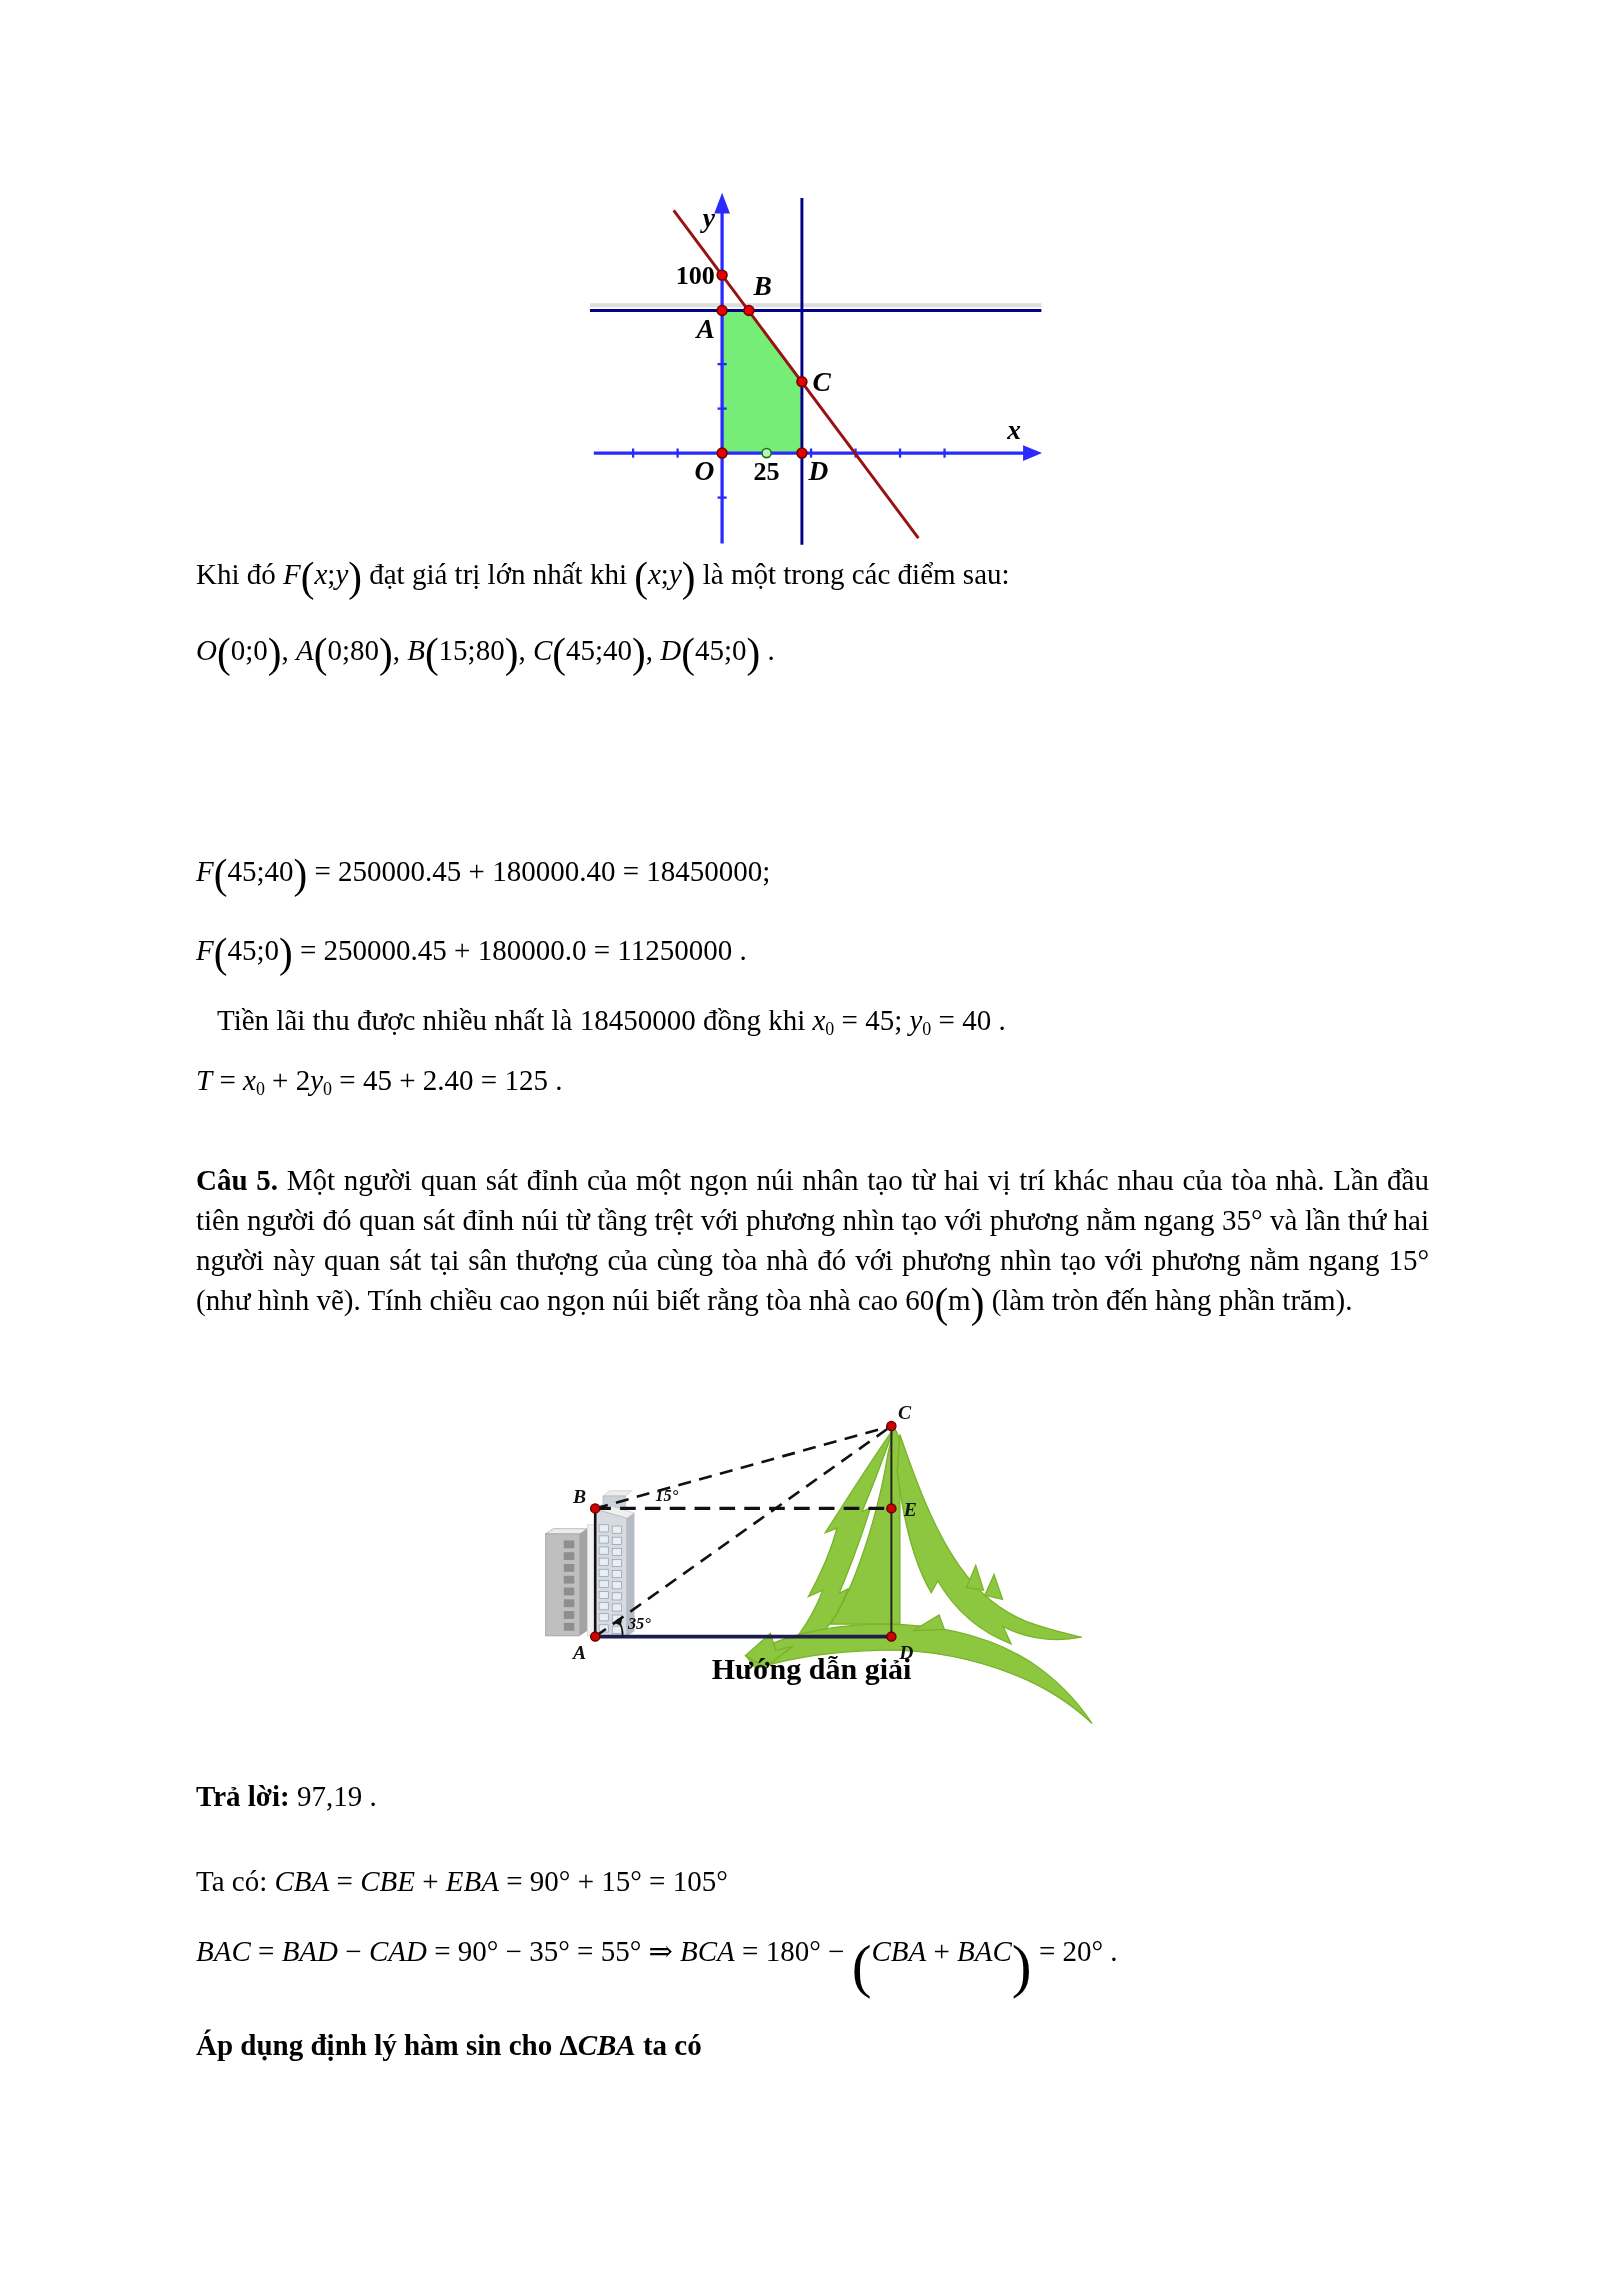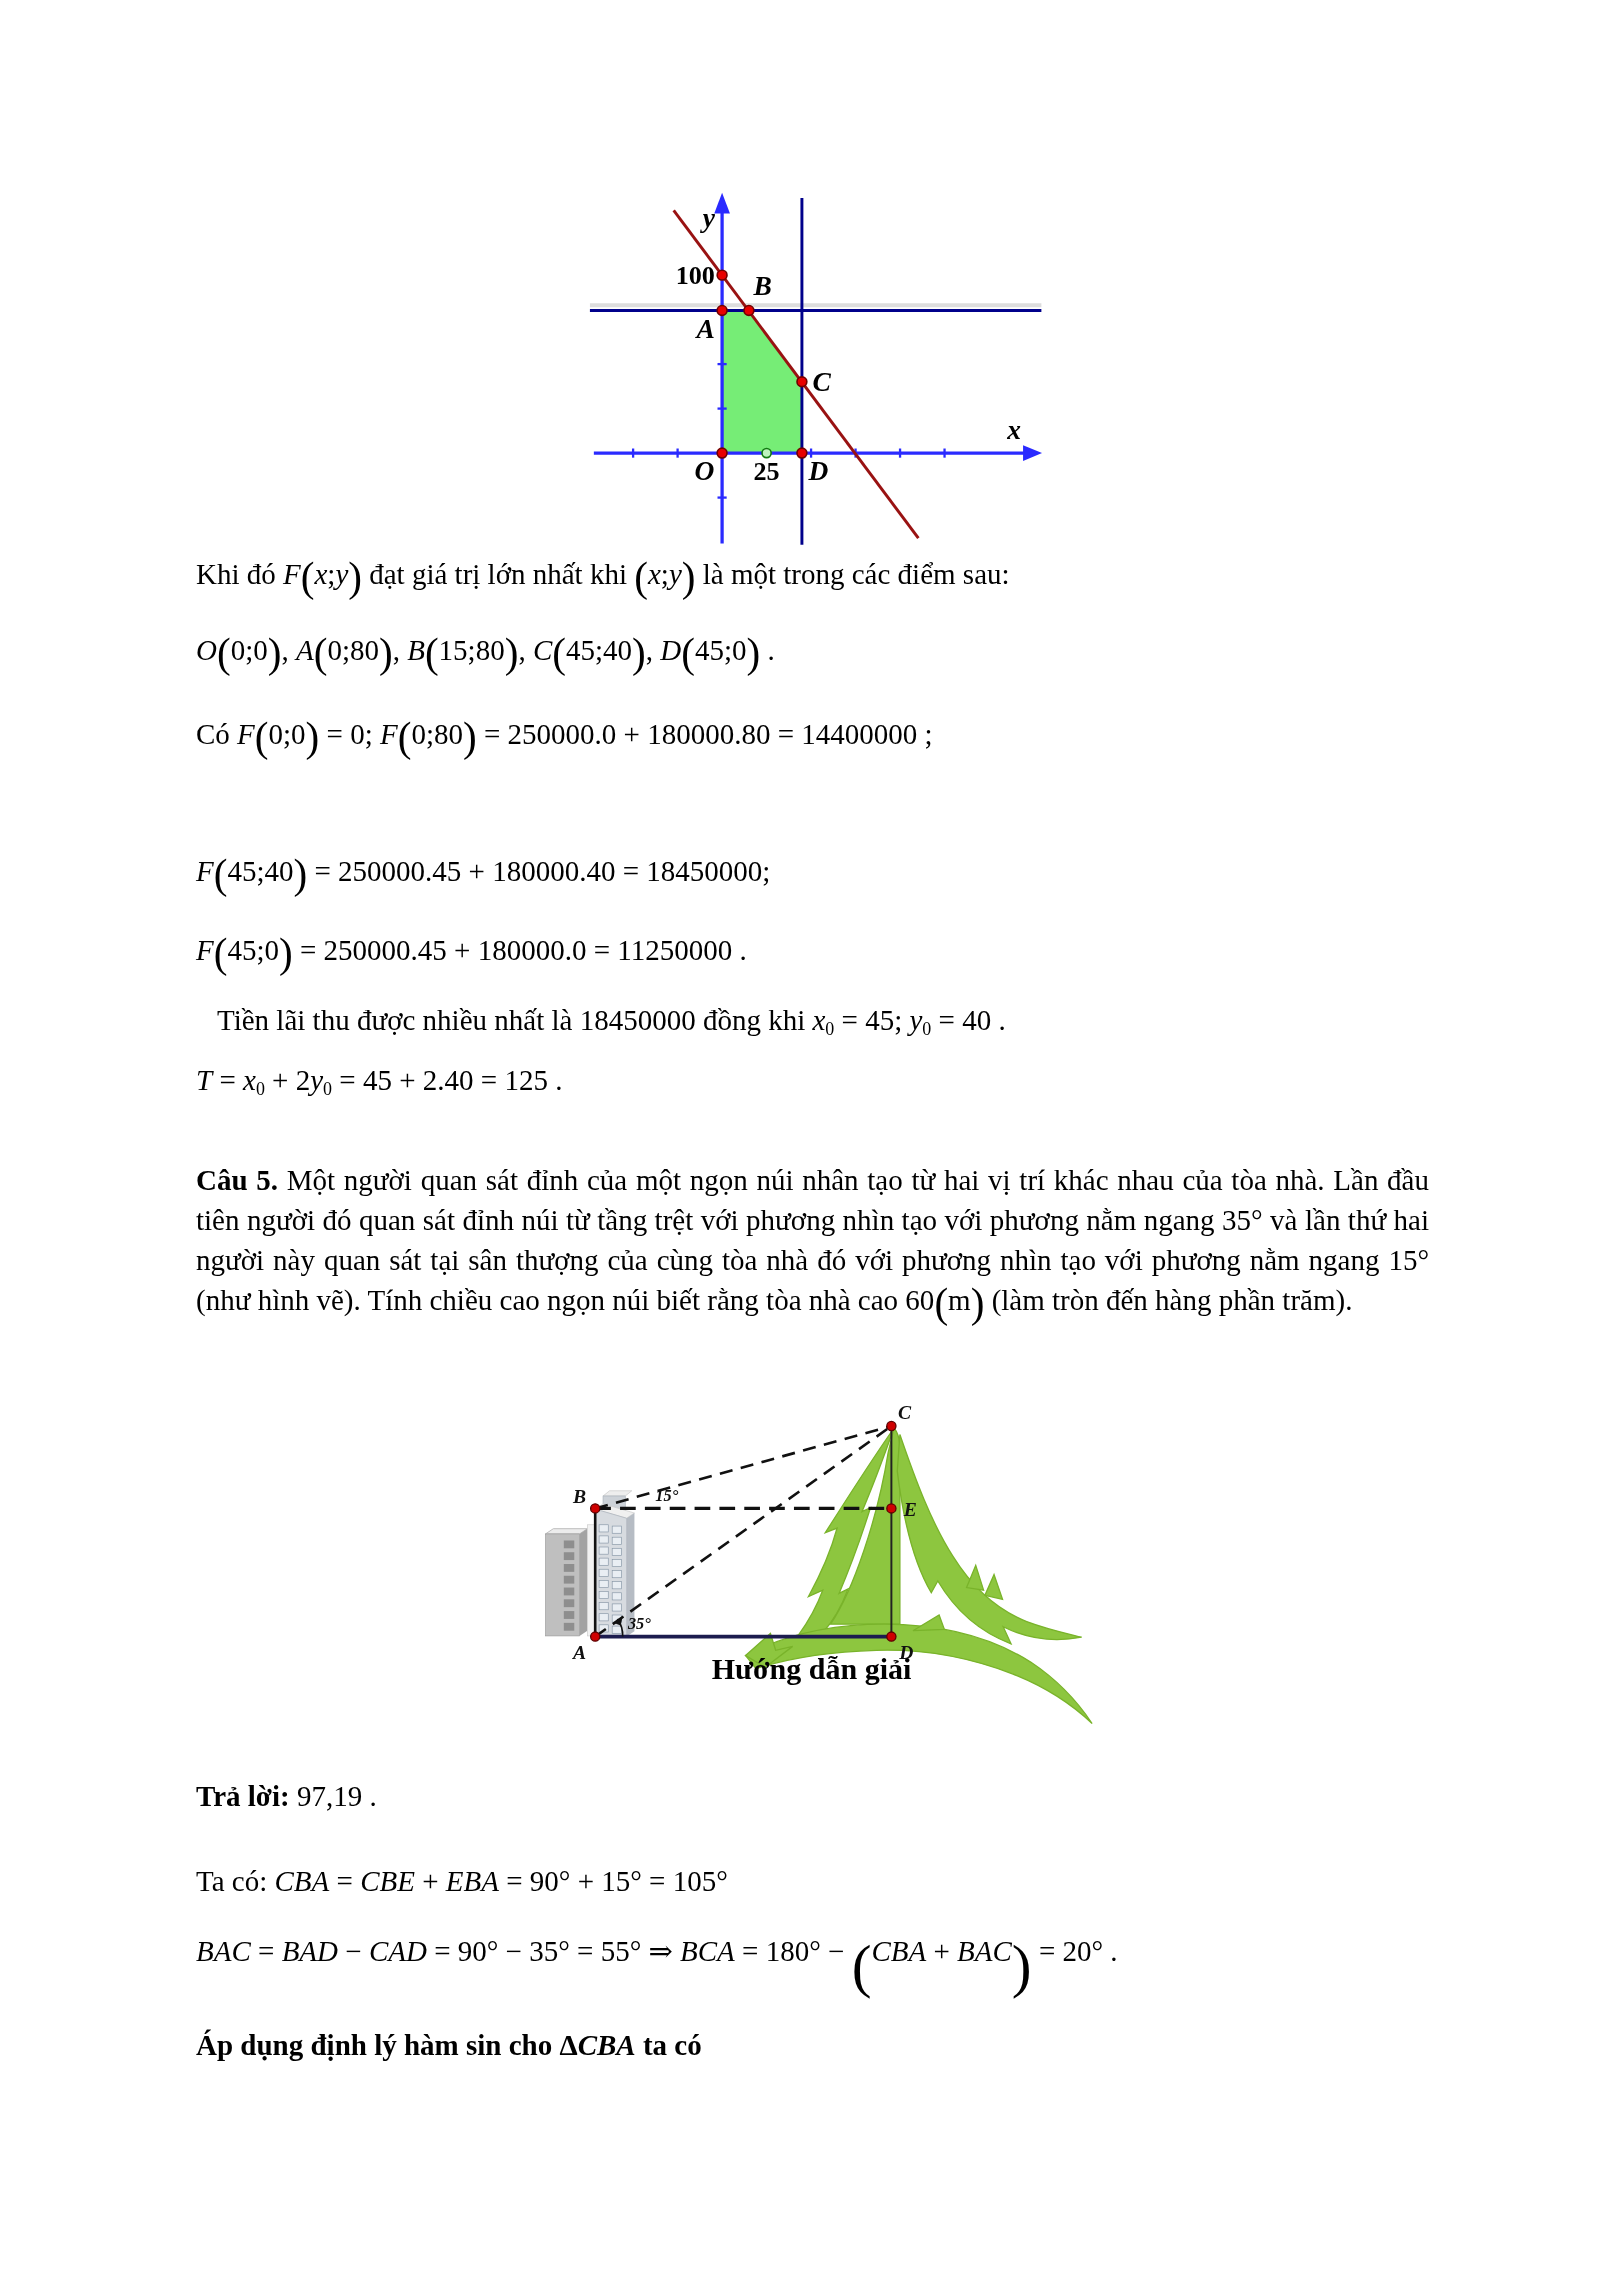--- a/index.html
+++ b/index.html
@@ -71,21 +71,20 @@
         <text x="346" y="463" font-size="42" font-weight="bold" font-style="italic">C</text>
         <text x="196" y="599" text-anchor="end" font-size="42" font-weight="bold" font-style="italic">O</text>
         <text x="276" y="599" text-anchor="middle" font-size="40" font-weight="bold">25</text>
         <text x="340" y="599" font-size="42" font-weight="bold" font-style="italic">D</text>
       </g>
     </svg>
   </div>
 
   <div class="tline" style="top:555px;"><span>Khi đó </span><span class="seg-i">F</span><span class="seg-bp">(</span><span class="seg-i">x</span><span>;</span><span class="seg-i">y</span><span class="seg-bp">)</span><span> đạt giá trị lớn nhất khi </span><span class="seg-bp">(</span><span class="seg-i">x</span><span>;</span><span class="seg-i">y</span><span class="seg-bp">)</span><span> là một trong các điểm sau:</span></div>
   <div class="tline" style="top:631px;"><span class="seg-i">O</span><span class="seg-bp">(</span><span>0;0</span><span class="seg-bp">)</span><span>, </span><span class="seg-i">A</span><span class="seg-bp">(</span><span>0;80</span><span class="seg-bp">)</span><span>, </span><span class="seg-i">B</span><span class="seg-bp">(</span><span>15;80</span><span class="seg-bp">)</span><span>, </span><span class="seg-i">C</span><span class="seg-bp">(</span><span>45;40</span><span class="seg-bp">)</span><span>, </span><span class="seg-i">D</span><span class="seg-bp">(</span><span>45;0</span><span class="seg-bp">)</span><span> .</span></div>
-  <div class="tline" style="top:715px;"><span>Có </span><span class="seg-i">F</span><span class="seg-bp">(</span><span>0;0</span><span class="seg-bp">)</span><span> = 0; </span><span class="seg-i">F</span><span class="seg-bp">(</span><span>0;80</span><span class="seg-bp">)</span><span> = 250000.0 + 180000.80 = 14400000 ;</span></div>
   <div class="tline" style="top:852px;"><span class="seg-i">F</span><span class="seg-bp">(</span><span>45;40</span><span class="seg-bp">)</span><span> = 250000.45 + 180000.40 = 18450000;</span></div>
   <div class="tline" style="top:931px;text-align:right;"><span class="seg-i">F</span><span class="seg-bp">(</span><span>45;0</span><span class="seg-bp">)</span><span> = 250000.45 + 180000.0 = 11250000 .</span></div>
   <div class="tline" style="top:1001px;margin-left:21px;"><span>Tiền lãi thu được nhiều nhất là 18450000 đồng khi </span><span class="seg-i">x</span><span class="seg-sub">0</span><span> = 45; </span><span class="seg-i">y</span><span class="seg-sub">0</span><span> = 40 .</span></div>
   <div class="tline" style="top:1061px;"><span class="seg-i">T</span><span> = </span><span class="seg-i">x</span><span class="seg-sub">0</span><span> + 2</span><span class="seg-i">y</span><span class="seg-sub">0</span><span> = 45 + 2.40 = 125 .</span></div>
   <div class="para" style="top:1160px;"><span class="seg-b">Câu 5.</span><span> Một người quan sát đỉnh của một ngọn núi nhân tạo từ hai vị trí khác nhau của tòa nhà. Lần đầu tiên người đó quan sát đỉnh núi từ tầng trệt với phương nhìn tạo với phương nằm ngang 35° và lần thứ hai người này quan sát tại sân thượng của cùng tòa nhà đó với phương nhìn tạo với phương nằm ngang 15° (như hình vẽ). Tính chiều cao ngọn núi biết rằng tòa nhà cao 60</span><span class="seg-bp">(</span><span>m</span><span class="seg-bp">)</span><span> (làm tròn đến hàng phần trăm).</span></div>
 
   <div class="figwrap" style="left:523px;top:1394px;width:589px;height:340px;">
     <svg width="589" height="340" viewBox="0 0 900 520">
 
       <g>

